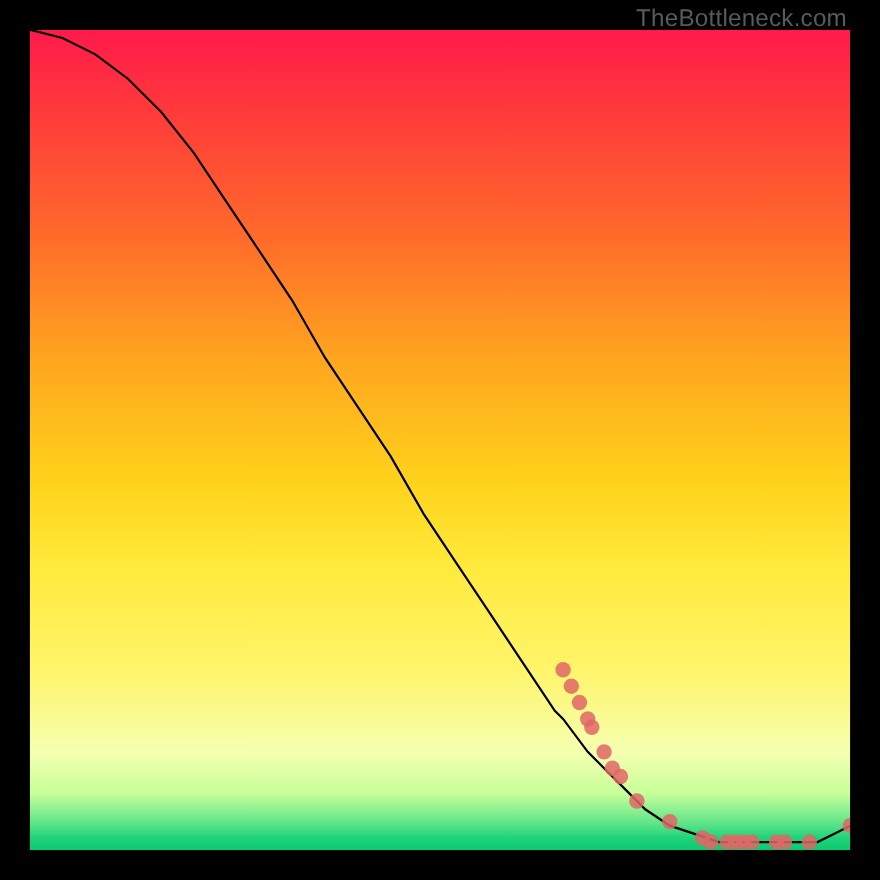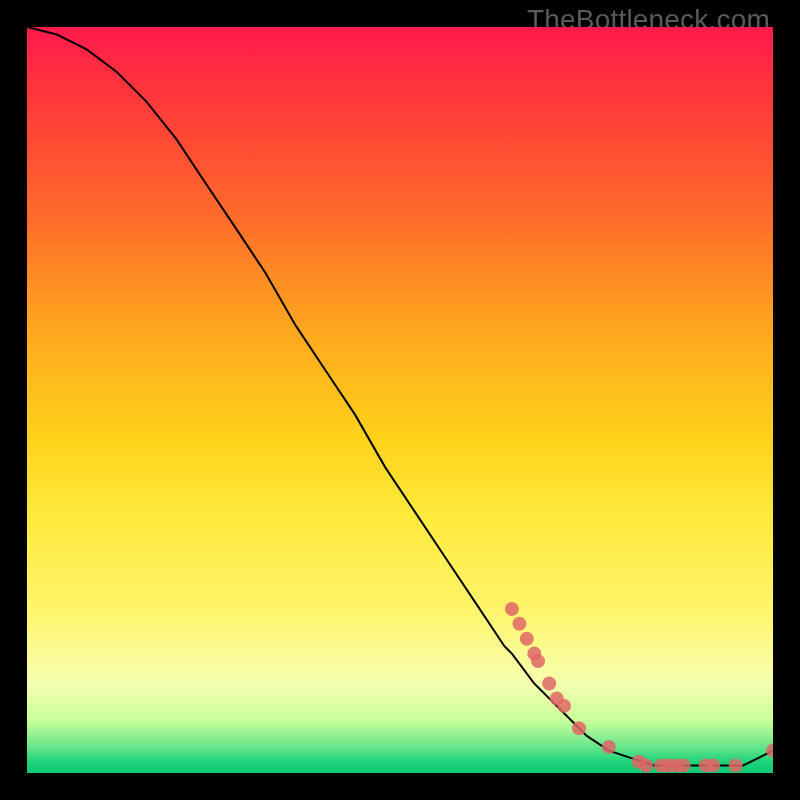--- a/index.html
+++ b/index.html
@@ -46,21 +46,21 @@
   }
   .svg-layer {
     position: absolute;
     inset: 0;
   }
   .watermark {
     position: absolute;
     top: 4px;
     right: 30px;
     color: #5a5a5a;
-    font-size: 28px;
+    font-size: 22px;
     font-weight: 500;
     letter-spacing: 0.2px;
     user-select: none;
   }
 </style>
 </head>
 <body>
 
 <div class="stage">
 

